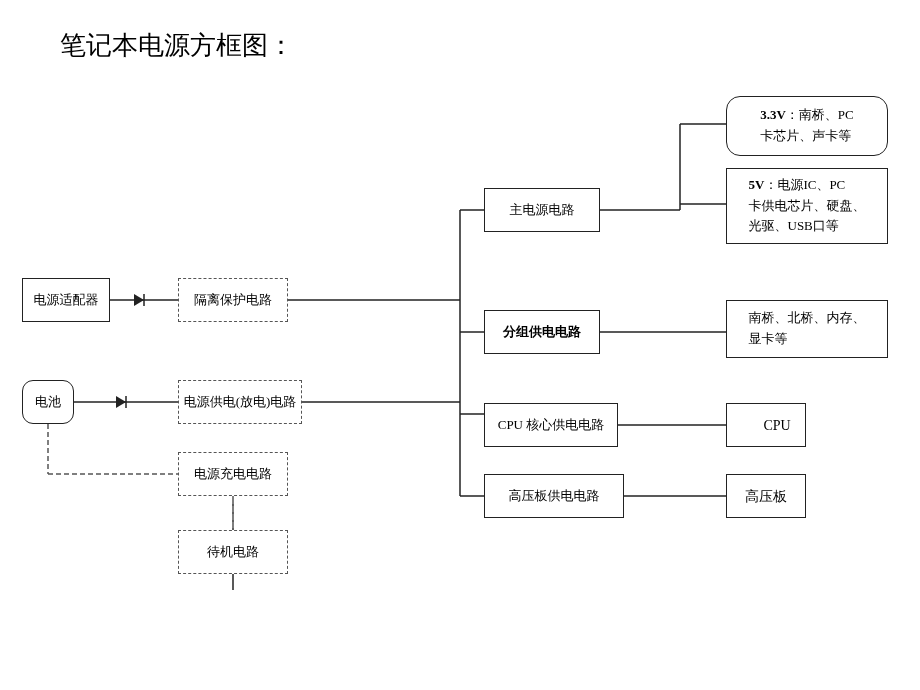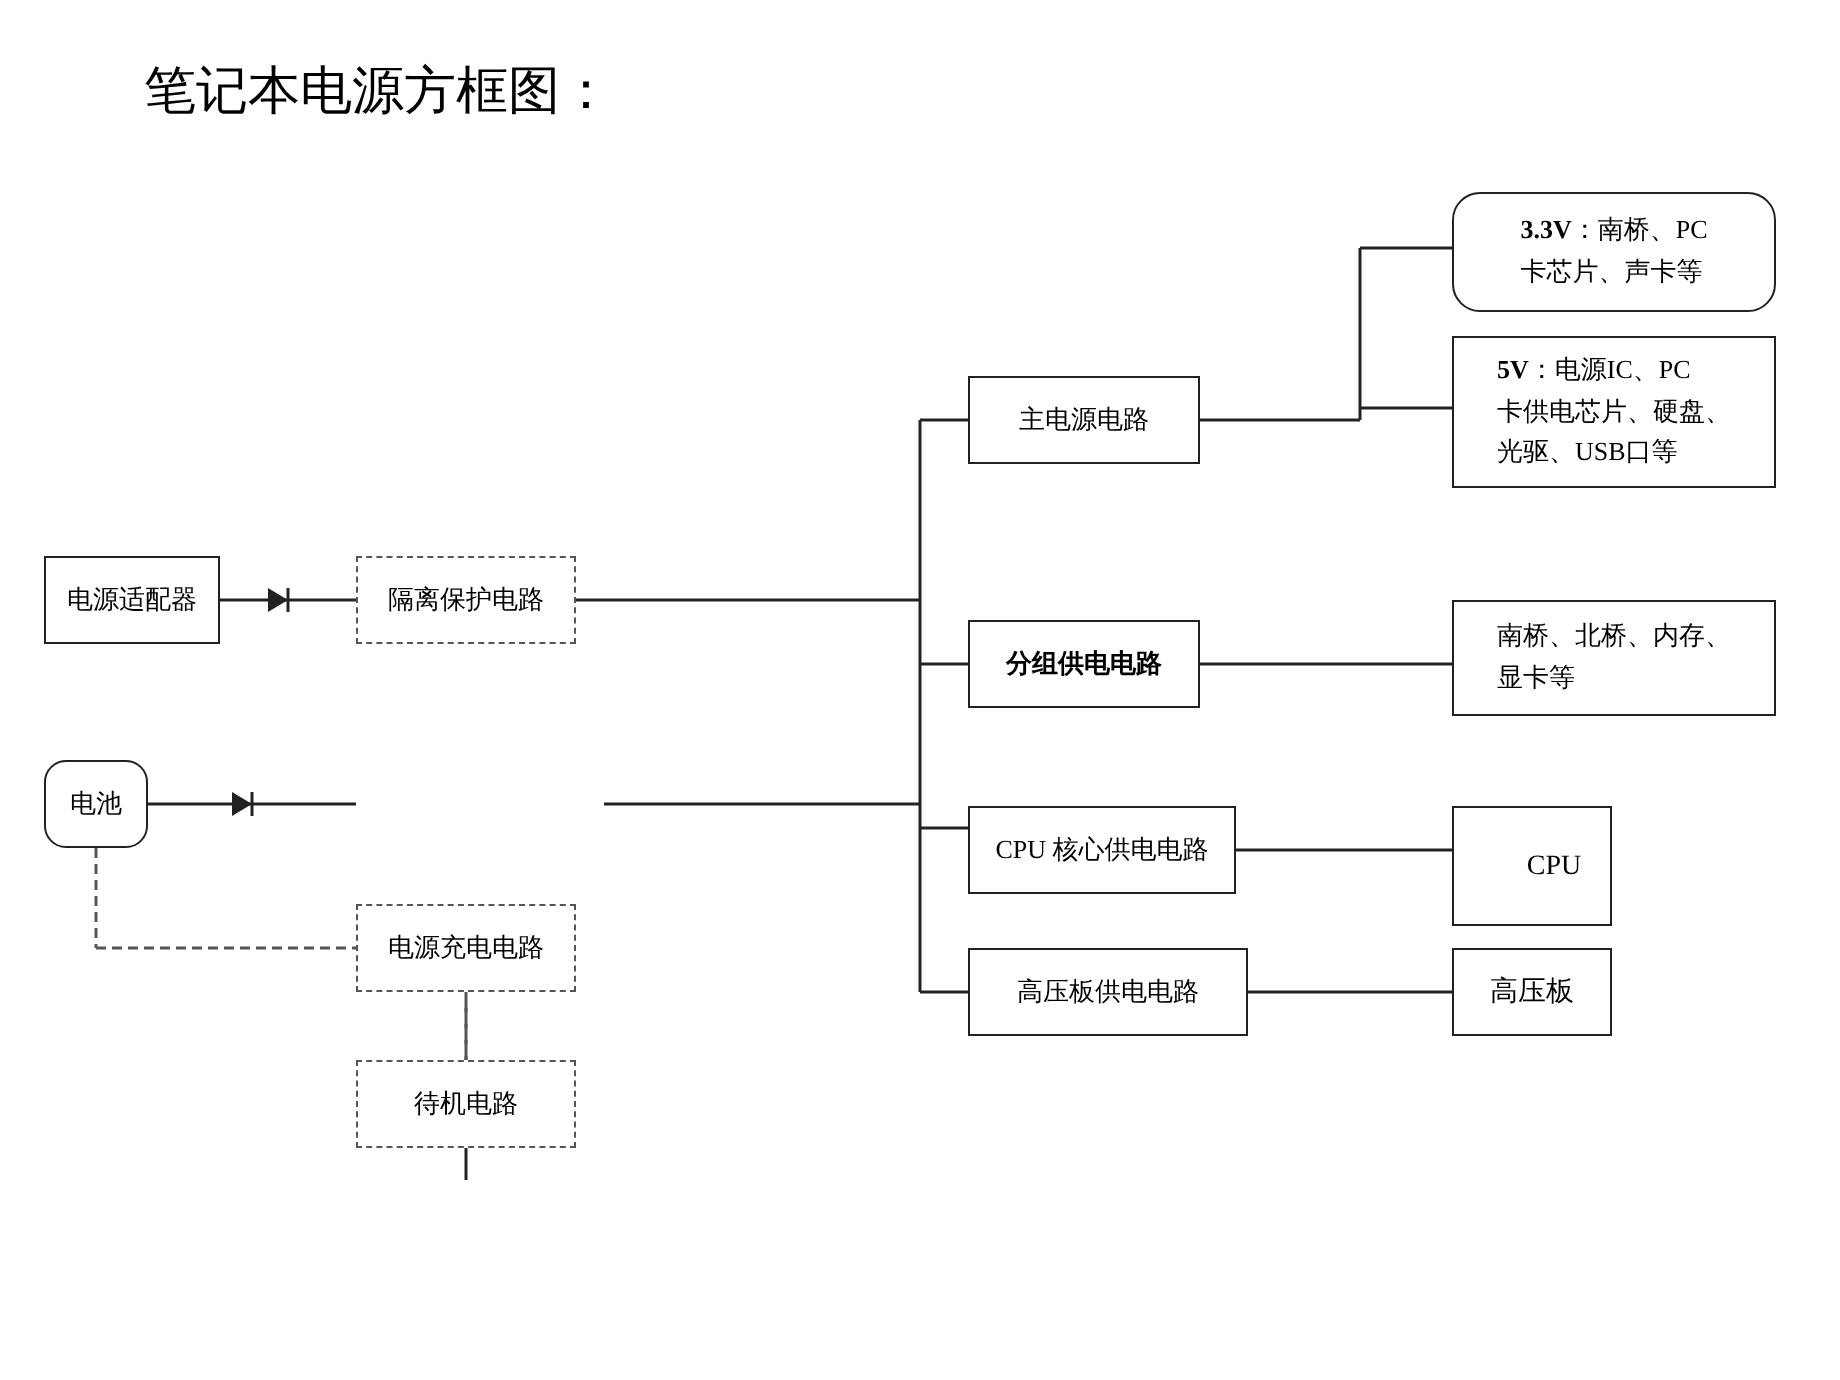--- a/index.html
+++ b/index.html
@@ -16,21 +16,20 @@
       top: 0; left: 0;
       width: 920px;
       height: 690px;
     }
     .title {
       position: absolute;
       top: 28px;
       left: 60px;
       font-size: 26px;
       font-weight: normal;
-      margin-left: 12px;
     }
     
     .box {
       position: absolute;
       border: 1.5px solid #222;
       display: flex;
       align-items: center;
       justify-content: center;
       text-align: right;
       font-size: 14px;
@@ -107,20 +106,23 @@
 
   <div class="box" style="left:22px;top:278px;width:88px;height:44px;font-size:13px;">
     电源适配器
   </div>
   <div class="box box-dashed" style="left:178px;top:278px;width:110px;height:44px;font-size:13px;">
     隔离保护电路
   </div>
   <div class="box" style="left:22px;top:380px;width:52px;height:44px;font-size:13px;border-radius:11px;">
     电池
   </div>
+  <div class="box box-dashed" style="left:178px;top:380px;width:124px;height:44px;font-size:13px;">
+    电源供电(放电)电路
+  </div>
   <div class="box box-dashed" style="left:178px;top:530px;width:110px;height:44px;font-size:13px;">
     待机电路
   </div>
   <div class="box box-dashed" style="left:178px;top:452px;width:110px;height:44px;font-size:13px;">
     电源充电电路
   </div>
 
   <div class="box" style="left:484px;top:188px;width:116px;height:44px;font-size:13px;">
     主电源电路
   </div>
@@ -137,19 +139,19 @@
   <div class="box" style="left:726px;top:96px;width:162px;height:60px;font-size:13px;text-align:left;padding:4px 6px;line-height:1.6;border-radius:14px;">
     <span><b>3.3V</b>：南桥、PC<br>卡芯片、声卡等</span>
   </div>
   <div class="box" style="left:726px;top:168px;width:162px;height:76px;font-size:13px;text-align:left;padding:4px 6px;line-height:1.6;">
     <span><b>5V</b>：电源IC、PC<br>卡供电芯片、硬盘、<br>光驱、USB口等</span>
   </div>
 
   <div class="box" style="left:726px;top:300px;width:162px;height:58px;font-size:13px;text-align:left;padding:4px 6px;line-height:1.6;">
     南桥、北桥、内存、<br>显卡等
   </div>
-  <div class="box" style="left:726px;top:403px;width:80px;height:60px;font-size:14px;padding-left:22px;">
+  <div class="box" style="left:726px;top:403px;width:80px;height:44px;font-size:14px;padding-left:22px;">
     CPU
   </div>
   <div class="box" style="left:726px;top:474px;width:80px;height:44px;font-size:14px;">
     高压板
   </div>
 </div>
 
 </body></html>

